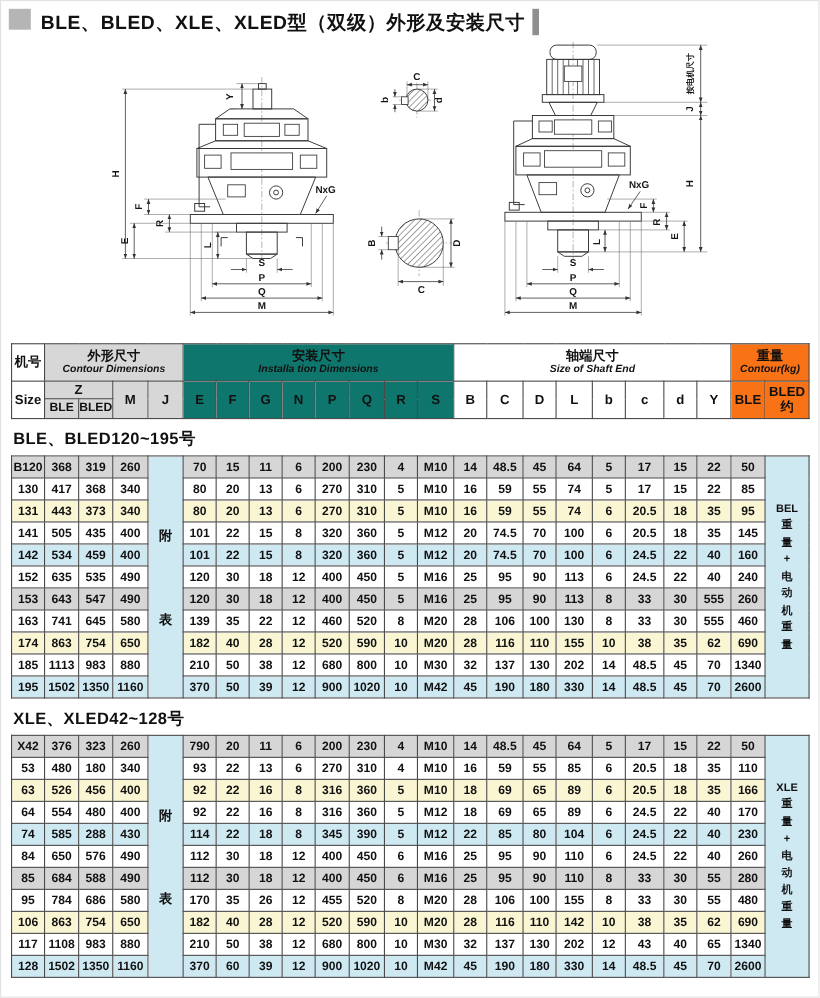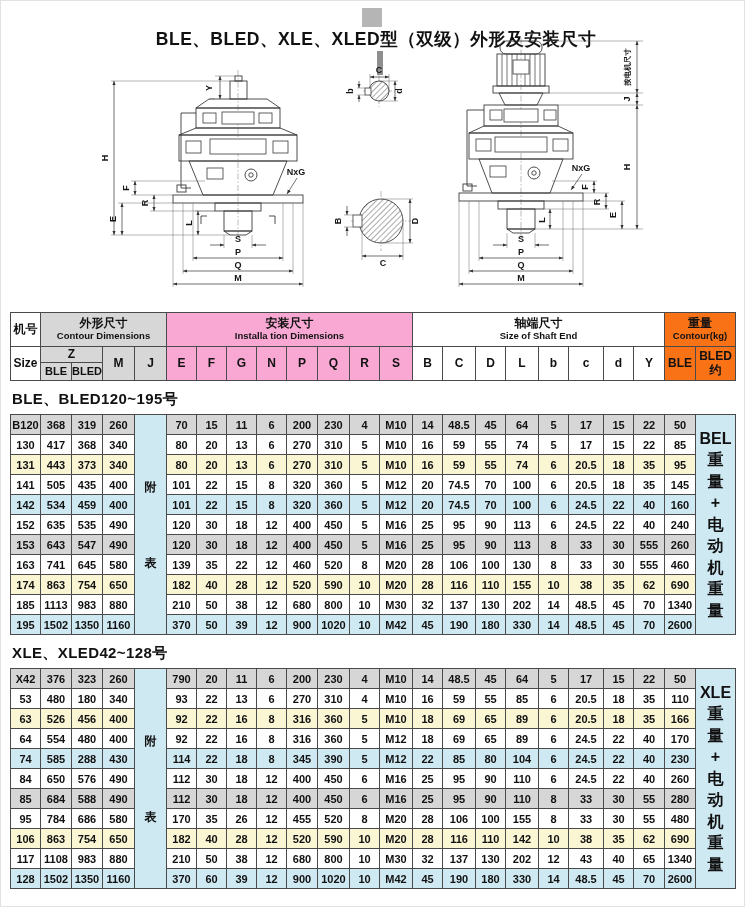--- a/index.html
+++ b/index.html
@@ -2,57 +2,57 @@
 <html><head>
 <meta charset="utf-8">
 <style>
   html,body{margin:0;padding:0;}
   body{
     width:745px;height:907px;background:#ffffff;position:relative;
     font-family:"Liberation Sans","DejaVu Sans",sans-serif;color:#111;
     border:1px solid #e2e2e2;box-sizing:border-box;overflow:hidden;
   }
   
-  .title-bar{display:flex;align-items:center;height:28px;margin:7px 0 0 7px;flex-direction:column;}
+  .title-bar{display:flex;height:28px;margin:7px 0 0 7px;}
   .title-square{width:20px;height:19px;background:#b5b5b5;margin-right:9px;flex:0 0 auto;}
   .page-title{font-size:17.5px;font-weight:bold;margin:0;letter-spacing:.5px;white-space:nowrap;}
   .title-endbar{width:6px;height:24px;background:#8f8f8f;margin-left:7px;flex:0 0 auto;}
   
   svg.drawing{display:block;margin-top:2px;}
   .ml{fill:none;stroke:#3b3b3b;stroke-width:.9;}
   .mw{fill:#ffffff;stroke:#3b3b3b;stroke-width:.8;}
   .cl{stroke:#777;stroke-width:.5;stroke-dasharray:6 2 1.5 2;fill:none;}
   .ext{stroke:#6a6a6a;stroke-width:.5;fill:none;}
   .dim{stroke:#333;stroke-width:.7;fill:none;marker-start:url(#ar);marker-end:url(#ar);}
   .dime{stroke:#333;stroke-width:.7;fill:none;marker-end:url(#ar);}
   text.dl{font-size:9px;font-weight:bold;fill:#161616;text-anchor:middle;}
   text.dls{font-size:7.5px;font-weight:bold;fill:#161616;text-anchor:middle;}
   
   table{border-collapse:collapse;table-layout:fixed;margin-left:9px;}
   td{border:1px solid #4a4a4a;text-align:center;vertical-align:middle;padding:0;overflow:hidden;}
   .header-table td{font-weight:bold;line-height:1.15;}
   .h1 td{height:33px;font-size:12px;}
-  .h1 .en{font-size:9.5px;}
+  .h1 .en{font-size:9.5px;font-style:italic;}
   .h2 td{height:15px;font-size:12px;}
   .h3 td{height:17px;font-size:11px;}
   .bg-gray{background:#d7d7d7;}
-  .bg-yellow{background:#f9a8d4;}
+  .bg-yellow{background:#0f766e;}
   .bg-blue{background:#f97316;}
   .section-title{font-size:15px;font-weight:bold;margin:9px 0 5px 11px;letter-spacing:.4px;}
   .data-table td{height:19px;font-size:11px;font-weight:bold;}
   .data-table tr.tint-gray   td:not(.vnote){background:#d6d6d6;}
   .data-table tr.tint-white  td:not(.vnote){background:#ffffff;}
   .data-table tr.tint-yellow td:not(.vnote){background:#faf5d3;}
   .data-table tr.tint-blue   td:not(.vnote){background:#cfe9f3;}
   td.vnote{background:#cfe9f3;}
   .vwrap{display:flex;flex-direction:column;align-items:center;justify-content:center;}
   .jwrap{gap:64px;}
   .jwrap span{font-size:12px;font-weight:bold;line-height:1;}
   .wwrap{gap:5.5px;}
-  .wwrap span{font-size:16px;font-weight:bold;line-height:1;}
+  .wwrap span{font-size:10px;font-weight:bold;line-height:1;}
 </style>
 </head>
 <body>
 
 <div class="title-bar">
   <span class="title-square"></span>
   <h1 class="page-title">BLE、BLED、XLE、XLED型（双级）外形及安装尺寸</h1>
   <span class="title-endbar"></span>
 </div>
 

